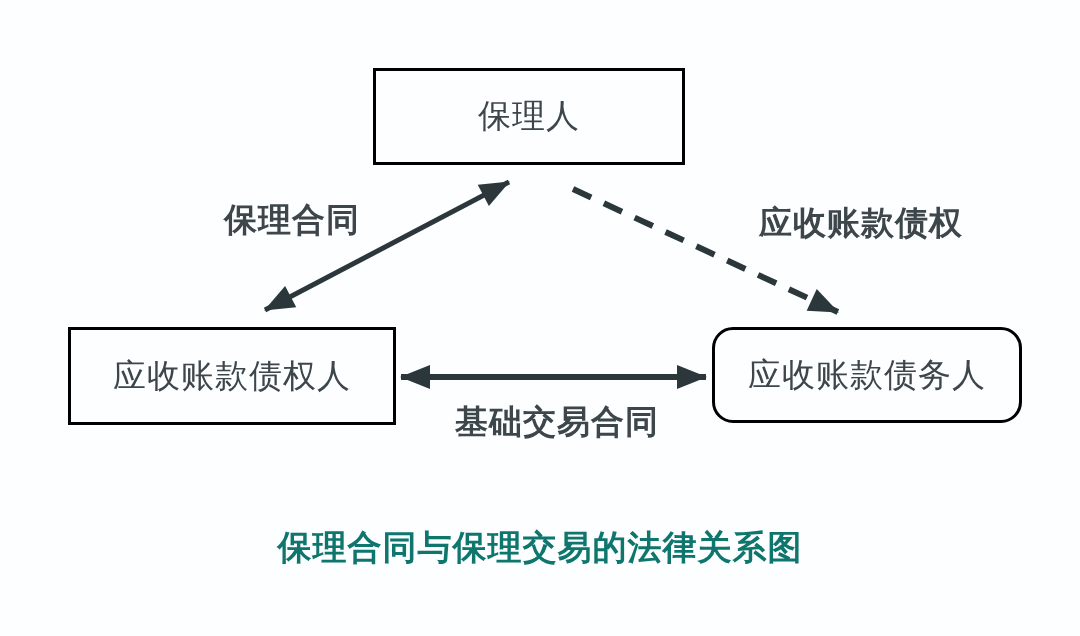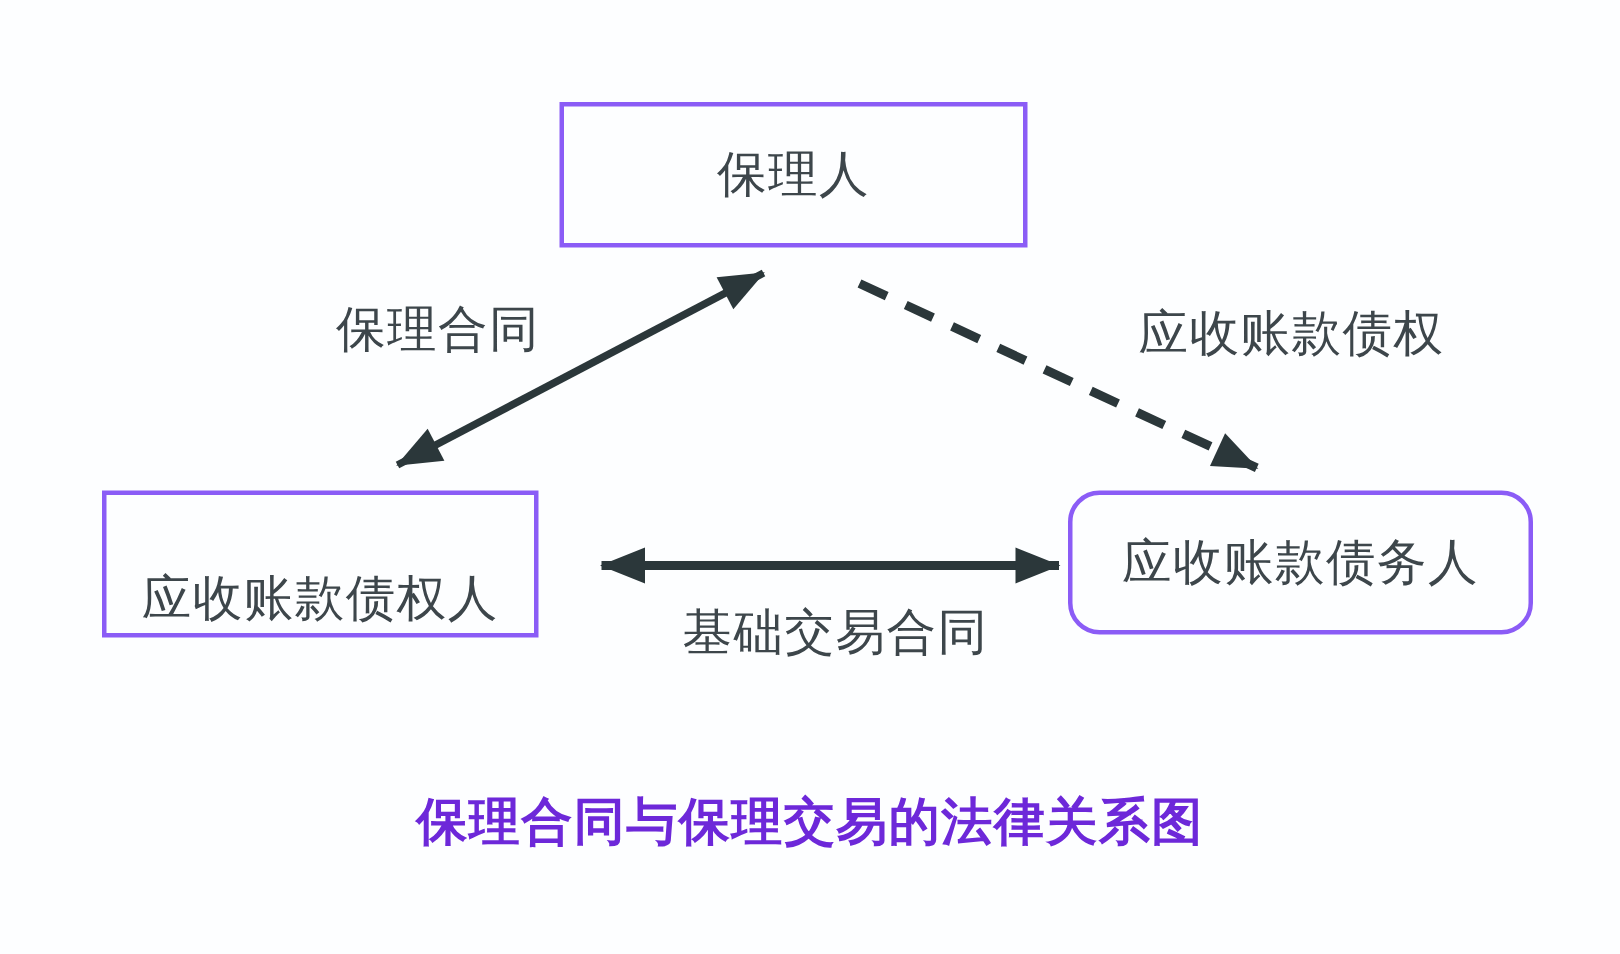--- a/index.html
+++ b/index.html
@@ -18,56 +18,57 @@
   .arrows-layer {
     position: absolute;
     left: 0;
     top: 0;
     width: 1080px;
     height: 636px;
   }
   .node-box {
     position: absolute;
     box-sizing: border-box;
-    border: 3px solid #8b5cf6;
+    border: 3px solid #000000;
     background: #fdfeff;
     display: flex;
     align-items: center;
     justify-content: center;
     font-size: 33px;
     color: #3d464b;
     letter-spacing: 1px;
     font-family: "Liberation Serif", serif;
   }
   .node-factor   { left: 373px; top: 68px;  width: 312px; height: 97px; }
-  .node-creditor { left: 68px;  top: 327px; width: 291px; height: 98px; align-items: flex-end; }
+  .node-creditor { left: 68px;  top: 327px; width: 328px; height: 98px; }
   .node-debtor   { left: 712px; top: 327px; width: 310px; height: 96px; border-radius: 21px; }
   .edge-label {
     position: absolute;
     transform: translate(-50%, -50%);
     font-size: 33px;
     color: #3d464b;
     letter-spacing: 1px;
     white-space: nowrap;
     font-family: "Liberation Serif", serif;
+    font-weight: bold;
   }
   .edge-label-factoring  { left: 292px; top: 220px; }
   .edge-label-receivable { left: 861px; top: 223px; }
   .edge-label-base       { left: 557px; top: 422px; }
   .diagram-title {
     position: absolute;
     left: 0;
     top: 525px;
     width: 1080px;
     text-align: center;
     font-family: "Liberation Sans", sans-serif;
     font-weight: bold;
     font-size: 34px;
     letter-spacing: 1px;
-    color: #6d28d9;
+    color: #0f766e;
     white-space: nowrap;
   }
 </style>
 </head>
 <body>
 
 <div class="canvas">
 
   <svg class="arrows-layer" width="1080" height="636" viewBox="0 0 1080 636" xmlns="http://www.w3.org/2000/svg" aria-hidden="true">
     <defs>

